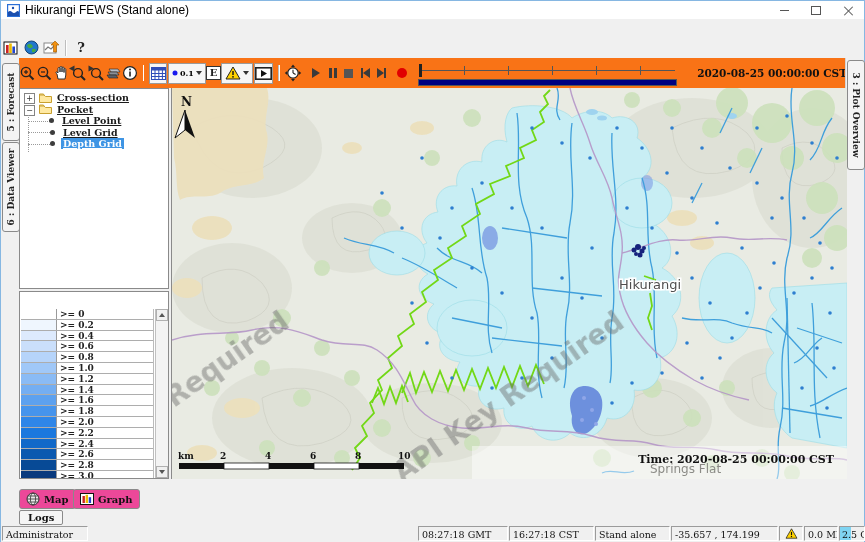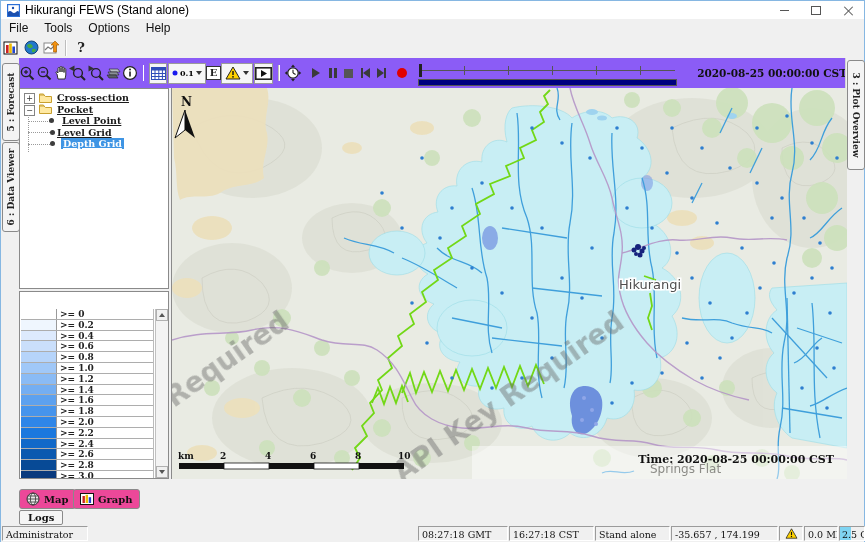--- a/index.html
+++ b/index.html
@@ -14,21 +14,21 @@
   .glyph-min{width:9px;height:1px;background:#555;}
   .glyph-max{width:8px;height:7px;border:1px solid #555;}
   .glyph-close{position:relative;width:9px;height:9px;}
   .glyph-close:before,.glyph-close:after{content:"";position:absolute;left:4px;top:-1px;width:1px;height:12px;background:#555;}
   .glyph-close:before{transform:rotate(45deg);}  .glyph-close:after{transform:rotate(-45deg);}
   
   .menubar{position:absolute;left:0;top:18px;width:100%;height:18px;background:#f0f0f0;display:flex;align-items:center;font:12px "Liberation Sans",sans-serif;color:#111;}
   .menu-item{padding:0 8px;}
   
   .tb1{position:absolute;left:0;top:36px;width:100%;height:21px;background:#f0f0f0;display:flex;align-items:center;border-bottom:1px solid #e3e3e3;}
-  .tb2{position:absolute;left:18px;top:57px;width:828px;height:30px;background:#8b5cf6;display:flex;align-items:center;}
+  .tb2{position:absolute;left:18px;top:57px;width:828px;height:30px;background:#f97316;display:flex;align-items:center;}
   .sep{width:1px;height:16px;background:#bdbdbd;border-right:1px solid #fff;margin:0 4px;}
   .tbtn{width:20px;height:20px;display:flex;align-items:center;justify-content:center;}
   .tbtn2{width:19px;height:19px;display:flex;align-items:center;justify-content:center;}
   .raised{border:1px solid #9a9a9a;background:#f6f6f6;margin:0 1px;}
   .ddl{display:flex;align-items:center;gap:2px;padding:0 3px;height:19px;border:1px solid #9a9a9a;background:#f6f6f6;font:bold 8px "DejaVu Serif",serif;}
   .caret{width:0;height:0;border-left:3px solid transparent;border-right:3px solid transparent;border-top:4px solid #333;}
   .help-q{font:bold 13px "DejaVu Serif",serif;color:#222;}
   .eletter{font:bold 10px "DejaVu Serif",serif;color:#222;border:1px solid #333;background:#fff;padding:0 3px;line-height:12px;}
   
   .g-play{width:0;height:0;border-top:5px solid transparent;border-bottom:5px solid transparent;border-left:8px solid #3a3a3a;}
@@ -113,26 +113,20 @@
         </div>
       <div class="wbtn">
           <div class="glyph-max"></div>
         </div>
       <div class="wbtn">
           <div class="glyph-close"></div>
         </div>
     </div>
   </div>
 
-  <div class="menubar">
-    <span class="menu-item">File</span>
-    <span class="menu-item">Tools</span>
-    <span class="menu-item">Options</span>
-    <span class="menu-item">Help</span>
-  </div>
 
   <div class="tb1">
     <div class="tbtn">
       <svg width="16" height="14" viewBox="0 0 16 14">
         <rect x="1" y="1" width="13" height="12" fill="#fff" stroke="#111"></rect>
         <rect x="3" y="4" width="2.6" height="8" fill="#cc2222"></rect>
         <rect x="6.2" y="2.5" width="2.6" height="9.5" fill="#eebb00"></rect>
         <rect x="9.4" y="5.5" width="2.6" height="6.5" fill="#2244cc"></rect>
       </svg>
     </div>
@@ -322,21 +316,21 @@
     <div class="dotv" style="left:8px;top:26px;height:37px;"></div>
     <div class="doth" style="left:8px;top:31.5px;width:24px;"></div>
     <div class="doth" style="left:8px;top:43px;width:24px;"></div>
     <div class="doth" style="left:8px;top:54.5px;width:24px;"></div>
     <div class="trow" style="left:29px;top:26px;">
       <div class="bullet" style="position:relative;left:0;top:0;"></div>
       <span class="tlabel" style="margin-left:6px;">Level Point</span>
     </div>
     <div class="trow" style="left:30px;top:37.5px;">
       <div class="bullet" style="position:relative;left:0;top:0;"></div>
-      <span class="tlabel" style="">Level Grid</span>
+      <span class="tlabel" style="margin-left:6px;">Level Grid</span>
     </div>
     <div class="trow" style="left:30px;top:49px;">
       <div class="bullet" style="position:relative;left:0;top:0;"></div>
       <span class="tlabel sel" style="margin-left:6px;">Depth Grid</span>
     </div>
   </div>
 
   <div class="legendpanel">
     <div class="leg-table">
       <div class="lrow">

